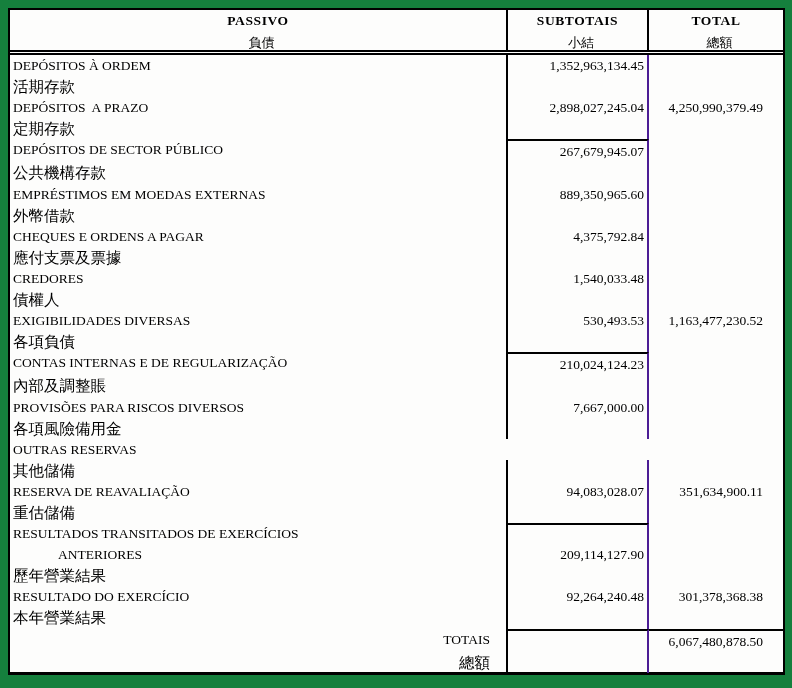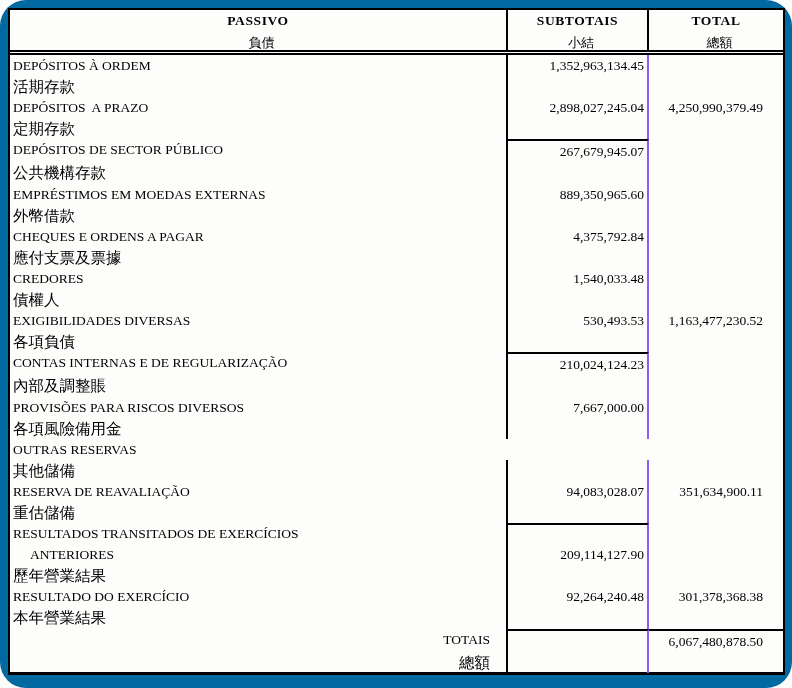--- a/index.html
+++ b/index.html
@@ -2,21 +2,21 @@
 <html><head>
 <meta charset="utf-8">
 <style>
   html,body{margin:0;padding:0;}
   body{
     width:792px;height:688px;background:#fdfdfc;
     font-family:"Liberation Serif","DejaVu Serif",serif;
     color:#000;overflow:hidden;
   }
   *{box-sizing:border-box;}
-  .sheet{position:relative;width:792px;height:688px;background:#0369a1;border-radius:26px;}
+  .sheet{position:relative;width:792px;height:688px;background:#15803d;}
   .bstable{
     position:absolute;left:8px;top:8px;width:777px;height:667px;
     border:2px solid #000;border-bottom-width:3px;background:#fdfdfc;
   }
   
   .thead{
     display:grid;grid-template-columns:496px 143px 1fr;
     height:45px;border-bottom:5px double #000;
   }
   .hcell{
@@ -29,28 +29,28 @@
   
   .tbody{
     display:grid;grid-template-rows:repeat(29,1fr);
     height:612px;
   }
   .row{display:grid;grid-template-columns:496px 143px 1fr;}
   .cell{line-height:21.1px;overflow:hidden;}
   .c-label{padding-left:3px;font-size:13.5px;white-space:pre;}
   .row.cn .c-label{font-size:15.5px;}
   .c-sub{
-    border-left:2px solid #000;border-right:2px solid #8b5cf6;
+    border-left:2px solid #000;border-right:2px solid #4c1d95;
     text-align:right;padding-right:3px;font-size:13.5px;white-space:nowrap;
   }
   .c-tot{text-align:right;padding-right:20px;font-size:13.5px;white-space:nowrap;}
   .row.subline .c-sub{border-top:2px solid #000;}
   .row.fullline .c-sub,.row.fullline .c-tot{border-top:2px solid #000;}
   .row.right .c-label{text-align:right;padding-right:16px;}
-  .row.indent .c-label{padding-left:20px;}
+  .row.indent .c-label{padding-left:48px;}
 </style>
 </head>
 <body>
 
 <div class="sheet">
   <div class="bstable">
 
     <div class="thead">
       <div class="hcell">
         <span class="pt">PASSIVO</span>

